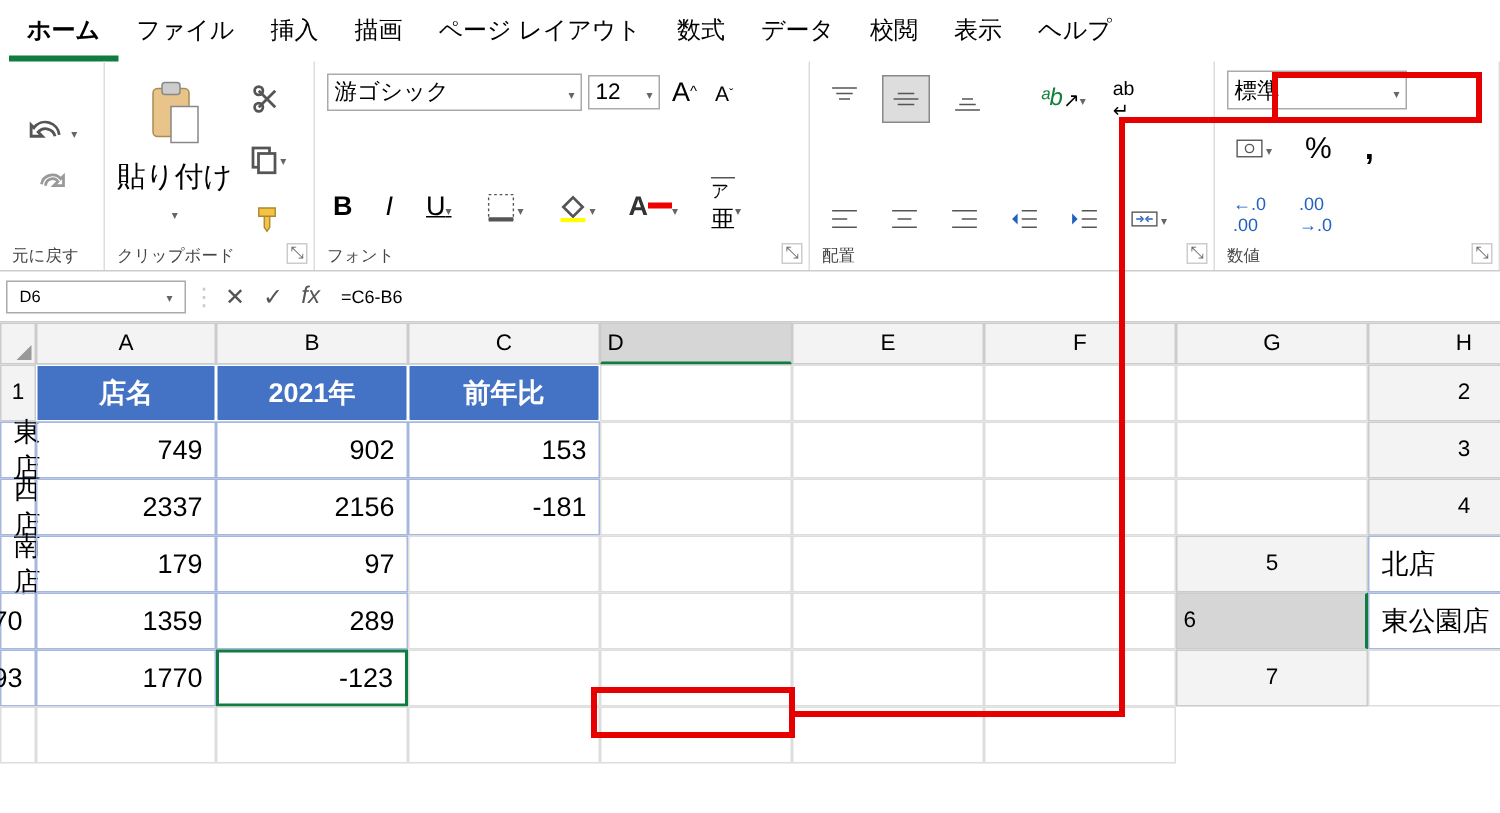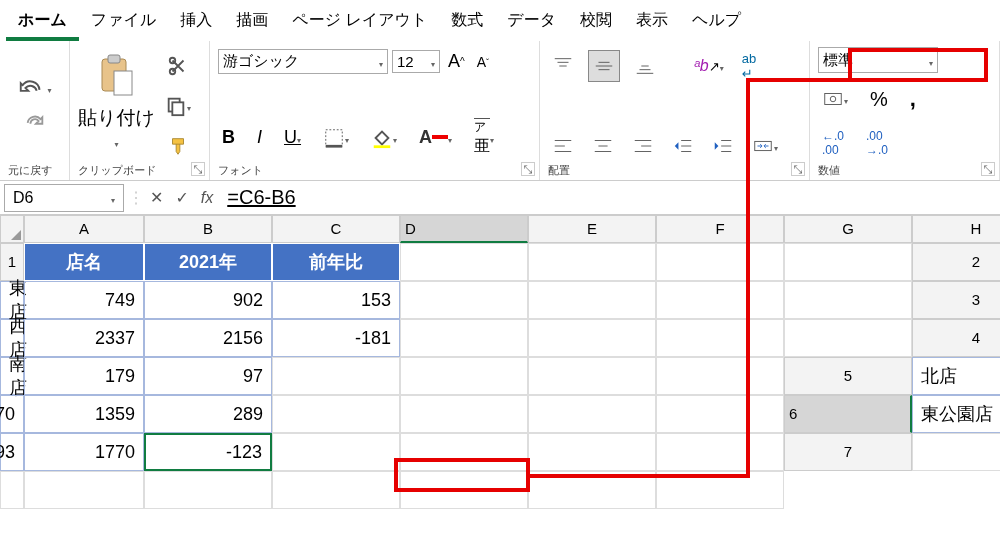--- a/index.html
+++ b/index.html
@@ -23,23 +23,23 @@
 .small-chev::after { content: "▾"; font-size: 8px; color: #666; }
 .launcher { position: absolute; right: 4px; bottom: 4px; font-size: 11px; color: #666; border: 1px solid #ccc; width: 14px; height: 14px; text-align: center; line-height: 12px; cursor: pointer; }
 
 
 .ic { width: 22px; height: 22px; display: inline-block; }
 .undo-arc { width: 30px; height: 24px; }
 .paste-ic { width: 48px; height: 48px; }
 
 
 .fbar { display: flex; align-items: center; border-bottom: 1px solid #ccc; height: 34px; }
-.namebox { width: 120px; border: 1px solid #aaa; margin: 4px; padding: 4px 8px; font-size: 16px; display:flex; justify-content:space-between; align-items:center;}
+.namebox { width: 120px; border: 1px solid #aaa; margin: 4px; padding: 4px 8px; font-size: 11px; display:flex; justify-content:space-between; align-items:center;}
 .fx-btn { padding: 0 6px; color: #555; font-size: 16px; }
-.fx-input { flex: 1; padding: 4px 8px; font-size: 20px; border: none; outline: none; text-decoration: underline; }
+.fx-input { flex: 1; padding: 4px 8px; font-size: 12px; border: none; outline: none; }
 
 
 .sheet { display: grid; grid-template-columns: 24px 120px 128px 128px 128px 128px 128px 128px 128px; }
 .corner { background: #f3f3f3; border: 1px solid #ccc; height: 28px; position: relative; }
 .corner::after { content: ""; position: absolute; right: 2px; bottom: 2px; border-left: 10px solid transparent; border-bottom: 10px solid #999; }
 .colh { background: #f3f3f3; border: 1px solid #ccc; text-align: center; font-size: 15px; height: 28px; line-height: 26px; }
 .colh.sel { background: #d6d6d6; border-bottom: 2px solid #107c41; }
 .rowh { background: #f3f3f3; border: 1px solid #ccc; text-align: center; font-size: 15px; height: 38px; line-height: 36px; }
 .rowh.sel { background: #d6d6d6; border-right: 2px solid #107c41; }
 .cell { border: 1px solid #ddd; height: 38px; padding: 4px 8px; font-size: 18px; display: flex; align-items: center; }
@@ -195,26 +195,26 @@
           </div>
         <div class="btn">
             <svg class="ic" viewBox="0 0 24 24">
               <line x1="8" y1="12" x2="16" y2="12" stroke="#555"></line>
               <line x1="6" y1="16" x2="18" y2="16" stroke="#555"></line>
               <line x1="3" y1="20" x2="21" y2="20" stroke="#555"></line>
             </svg>
           </div>
         <div style="width:10px"></div>
         <div class="btn">
-            <span style="font-style:italic;color:#a21caf">ᵃb</span>
+            <span style="font-style:italic;color:#15803d">ᵃb</span>
             <sup>↗</sup>
             <span class="small-chev"></span>
           </div>
         <div class="btn">
-            <span style="font-size:13px;color:#0369a1">ab<br>↵</span>
+            <span style="font-size:13px;color:#000000">ab<br>↵</span>
           </div>
       </div>
       <div class="row" style="gap:10px">
         <div class="btn">
             <svg class="ic" viewBox="0 0 24 24">
               <line x1="3" y1="6" x2="21" y2="6" stroke="#555"></line>
               <line x1="3" y1="12" x2="14" y2="12" stroke="#555"></line>
               <line x1="3" y1="18" x2="21" y2="18" stroke="#555"></line>
             </svg>
           </div>

